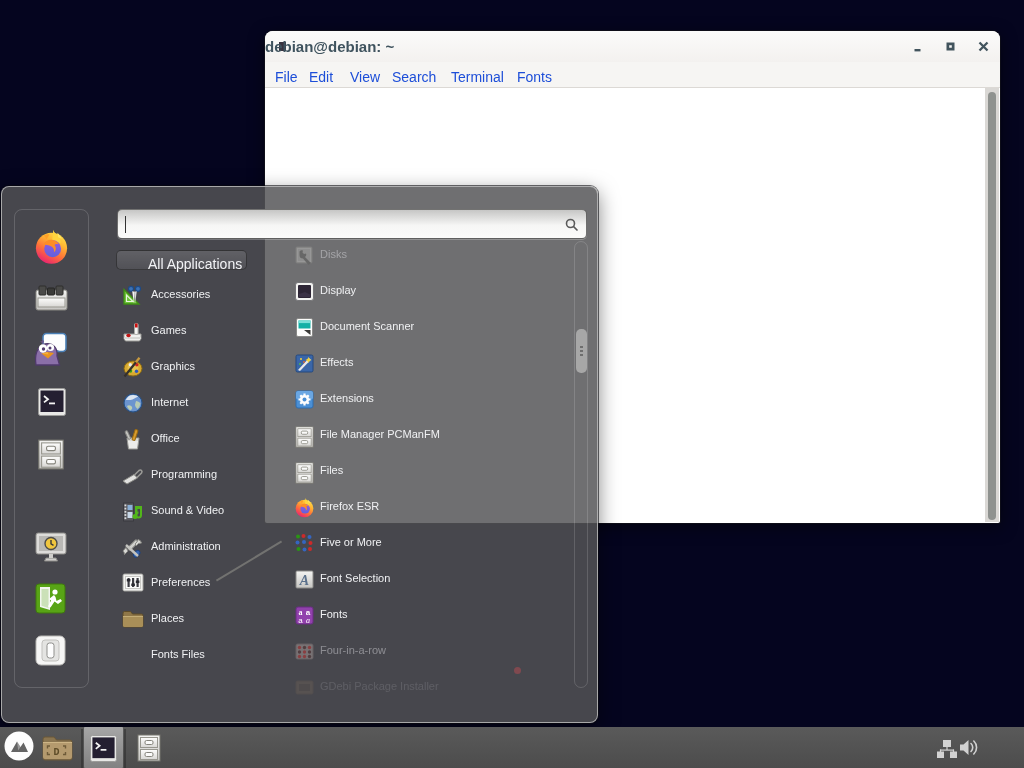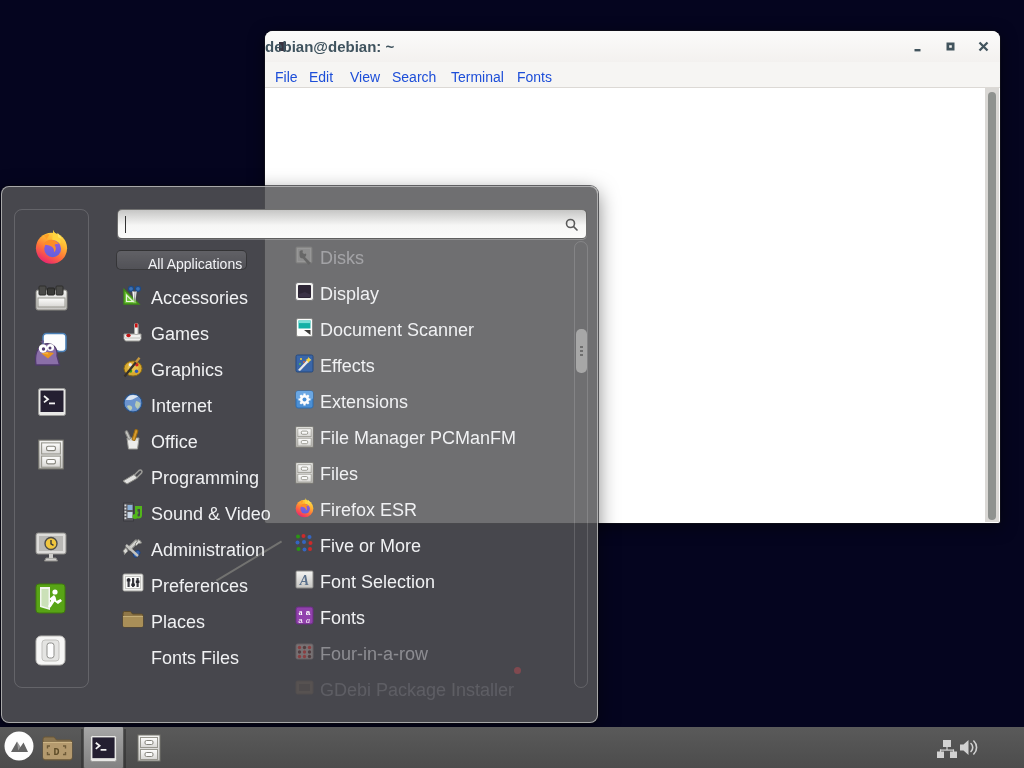--- a/index.html
+++ b/index.html
@@ -57,21 +57,21 @@
     border-radius:5px;
     background:linear-gradient(#c6c6c5, #f6f6f5 55%, #fbfbfa);
     border:1px solid rgba(40,40,40,0.65);
     box-shadow:0 1px 0 rgba(255,255,255,0.25);
   }
   #sicursor { position:absolute; left:7px; top:6px; width:1px; height:17px; background:#333; }
   #sideframe {
     position:absolute; left:12px; top:22px; width:75px; height:479px;
     border:1px solid rgba(255,255,255,0.16); border-radius:8px;
   }
-  .mrow { position:absolute; font-size:18px; color:#f0f1f3; }
+  .mrow { position:absolute; font-size:11px; color:#f0f1f3; }
   .mrow.dim { color:rgba(235,235,240,0.42); }
   .mrow.dim2 { color:rgba(235,235,240,0.14); }
   #allapps {
     position:absolute; left:114px; top:63px; width:131px; height:20px;
     background:linear-gradient(rgba(255,255,255,0.14),rgba(255,255,255,0.06));
     border:1px solid rgba(25,25,25,0.55); border-radius:5px;
     font-size:14px; color:#f2f3f5; line-height:26px; padding-left:31px;
   }
   .icon { position:absolute; }
   #watermark {

